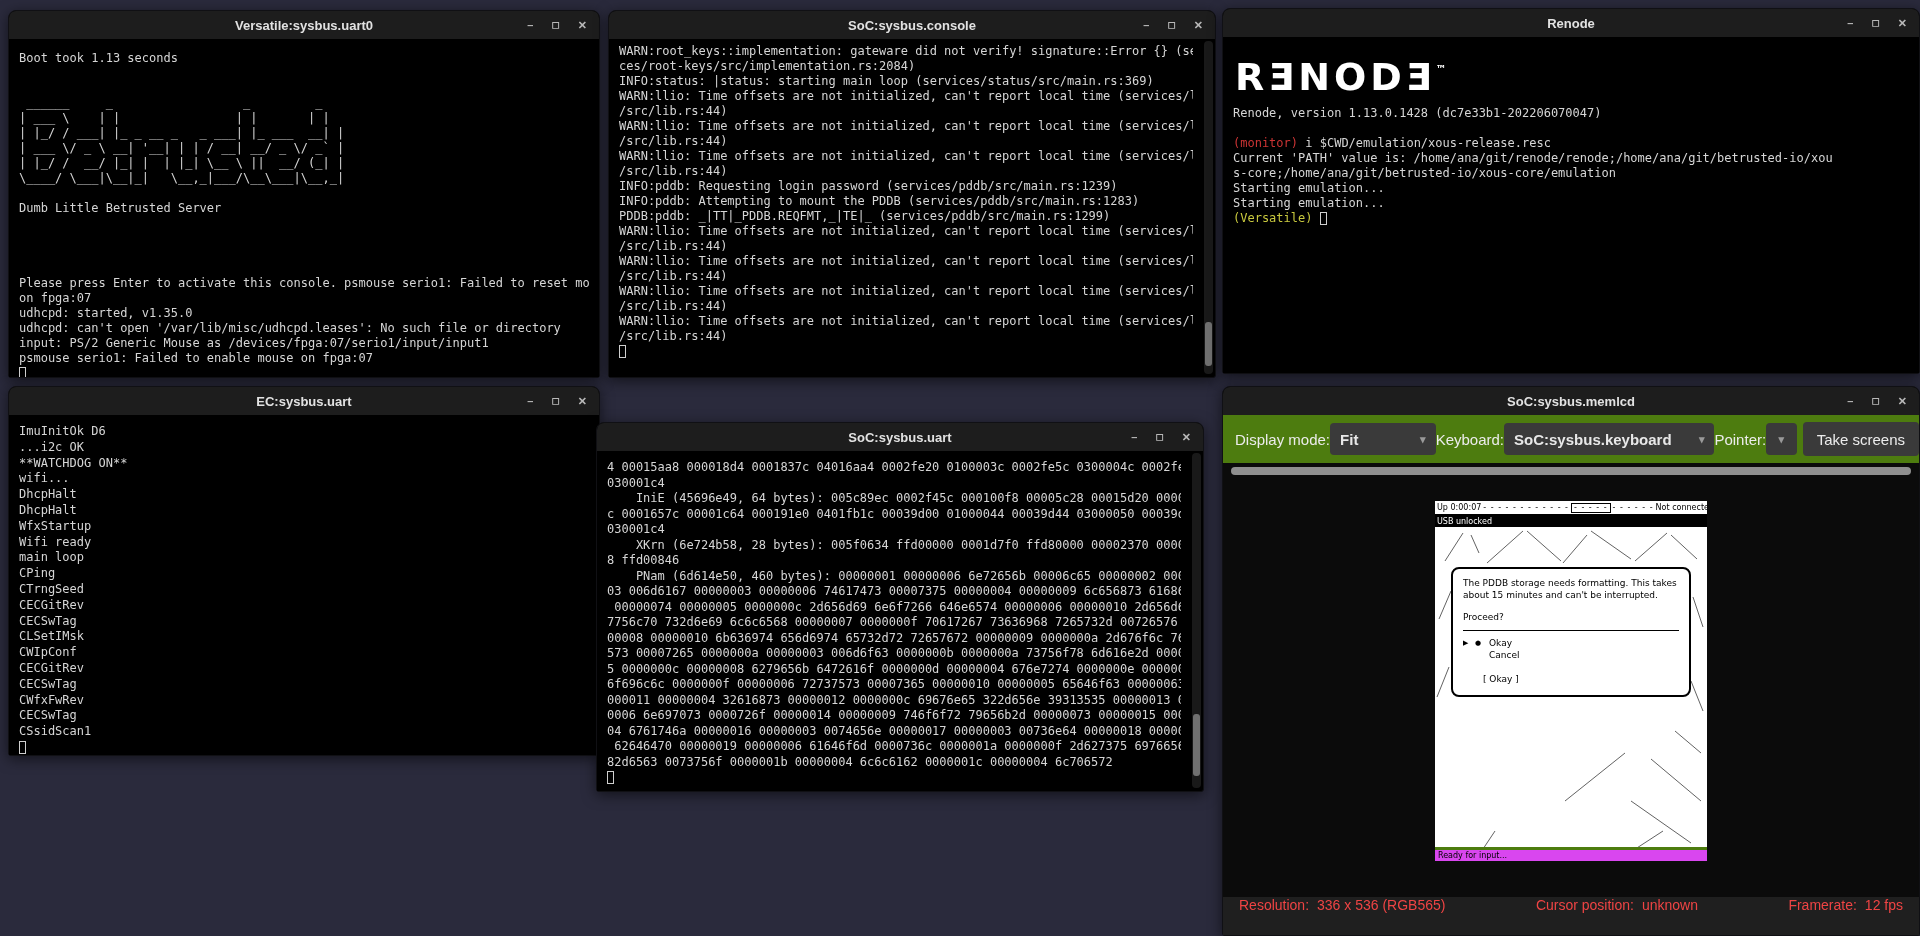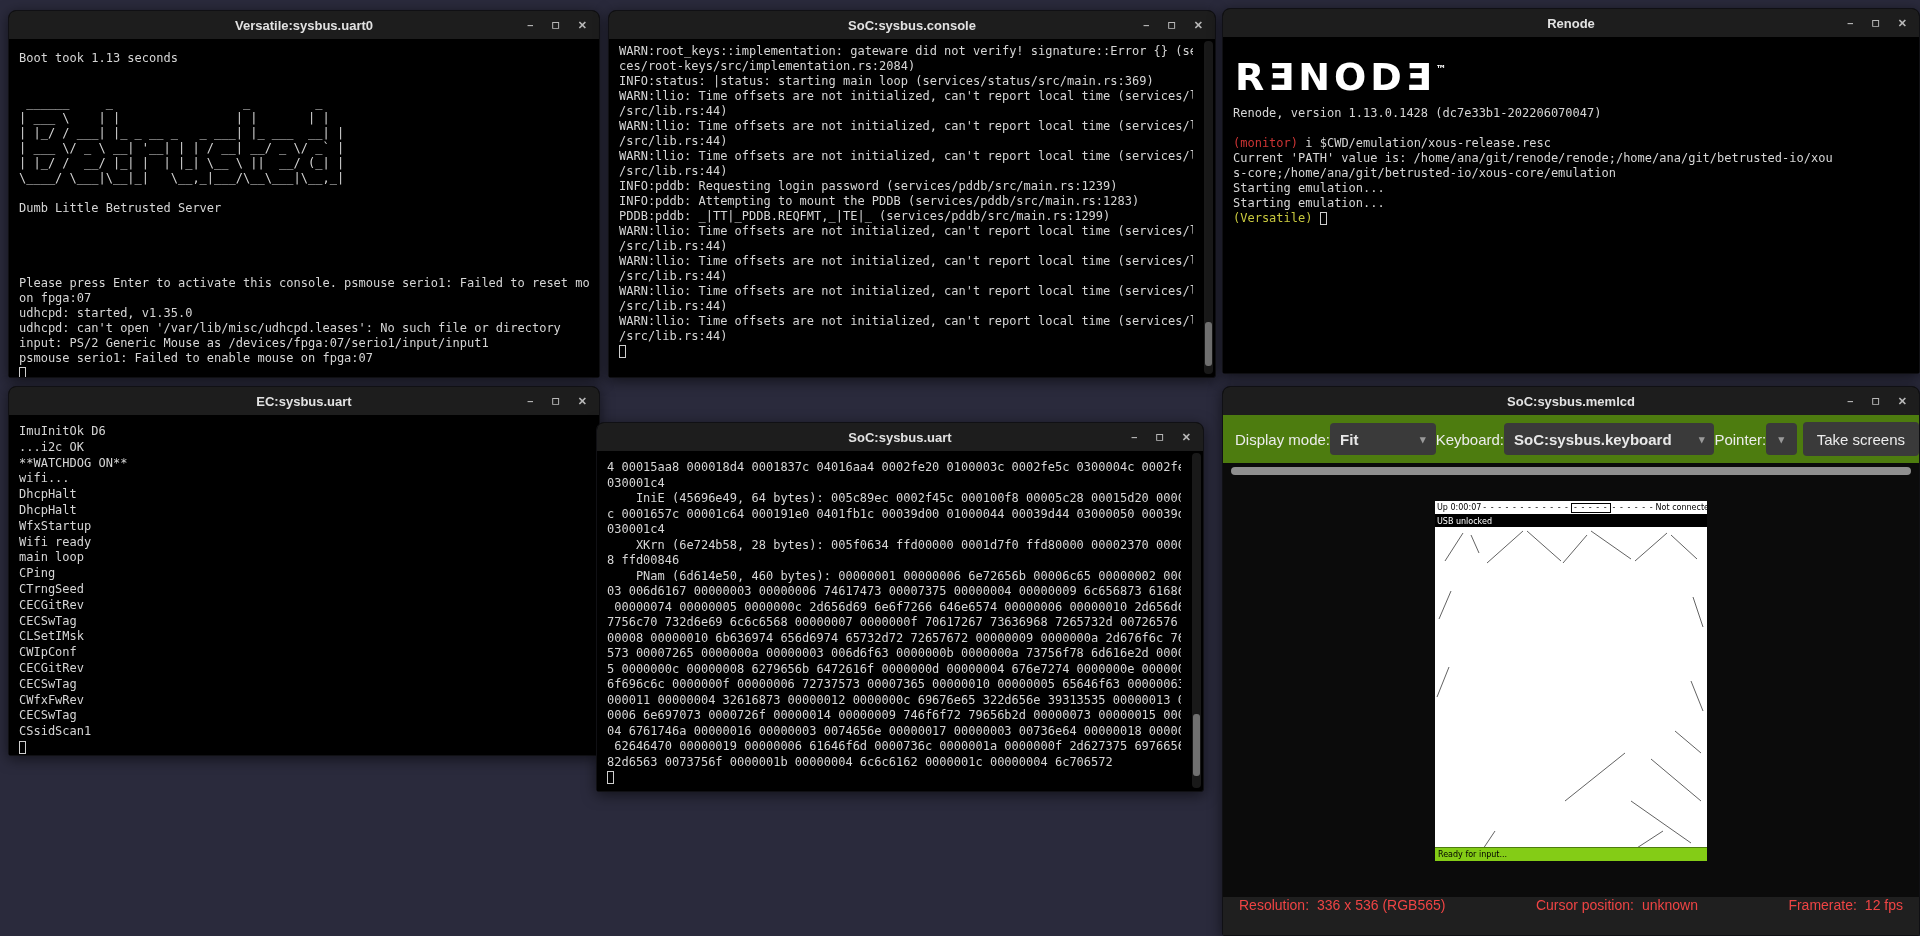--- a/index.html
+++ b/index.html
@@ -51,21 +51,21 @@
   .lcd-usb { position:relative; z-index:2; height:12px; background:#000; color:#fff; font-size:8px; display:flex; align-items:center; padding-left:2px; }
   .lcd-noise { position:absolute; inset:0; z-index:1; }
   .lcd-dialog { position:absolute; z-index:3; left:16px; top:66px; width:240px; height:130px; background:#fff; border:2px solid #000; border-radius:8px; padding:8px 10px 0 10px; font-size:9px; line-height:12px; }
   .lcd-dialog .q { margin-top:10px; }
   .lcd-hr { border:none; border-top:1px solid #000; margin:7px 0 6px 0; }
   .opt-row { display:flex; align-items:center; }
   .opt-marker { width:12px; font-size:7px; }
   .opt-radio { width:14px; font-size:7px; }
   .opt-cancel { margin-left:26px; }
   .opt-confirm { margin-left:20px; margin-top:12px; }
-  .lcd-footer { position:absolute; z-index:2; left:0; right:0; bottom:0; height:14px; border-top:1px solid #4d7c0f; background:#84cc16; font-size:8px; display:flex; align-items:center; padding-left:3px; }
+  .lcd-footer { position:absolute; z-index:2; left:0; right:0; bottom:0; height:14px; border-top:3px solid #4d7c0f; background:#d946ef; font-size:8px; display:flex; align-items:center; padding-left:3px; }
   .mem-status { position:absolute; left:0; right:0; bottom:0; height:38px; background:#1f1f1f; display:flex; justify-content:space-between; padding:0 16px; color:#ef4444; font-size:14px; }
   .mem-status .pair { display:flex; gap:8px; }
 </style>
 </head>
 <body>
 
 <div class="window" style="left:8px; top:10px; width:592px; height:368px;">
   <div class="titlebar">
     <span>Versatile:sysbus.uart0</span>
     <span class="controls">
@@ -300,20 +300,33 @@
         <div class="lcd-status">
           <span>Up 0:00:07</span>
           <span class="lcd-dash">- - - - - - - - - - - -</span>
           <span class="lcd-dashbox">
               <span class="lcd-dash">- - - - -</span>
             </span>
           <span class="lcd-dash">- - - - - -</span>
           <span>Not connected</span>
         </div>
         <div class="lcd-usb">USB unlocked</div>
+        <div class="lcd-dialog">
+          <div>The PDDB storage needs formatting. This takes</div>
+          <div>about 15 minutes and can't be interrupted.</div>
+          <div class="q">Proceed?</div>
+          <hr class="lcd-hr">
+          <div class="opt-row">
+            <span class="opt-marker">▶</span>
+            <span class="opt-radio">●</span>
+            <span>Okay</span>
+          </div>
+          <div class="opt-cancel">Cancel</div>
+          <div class="opt-confirm">[ Okay ]</div>
+        </div>
         <div class="lcd-footer">Ready for input...</div>
       </div>
     </div>
 
     <div class="mem-status">
       <span class="pair">
         <span>Resolution:</span>
         <span>336 x 536 (RGB565)</span>
       </span>
       <span class="pair">

